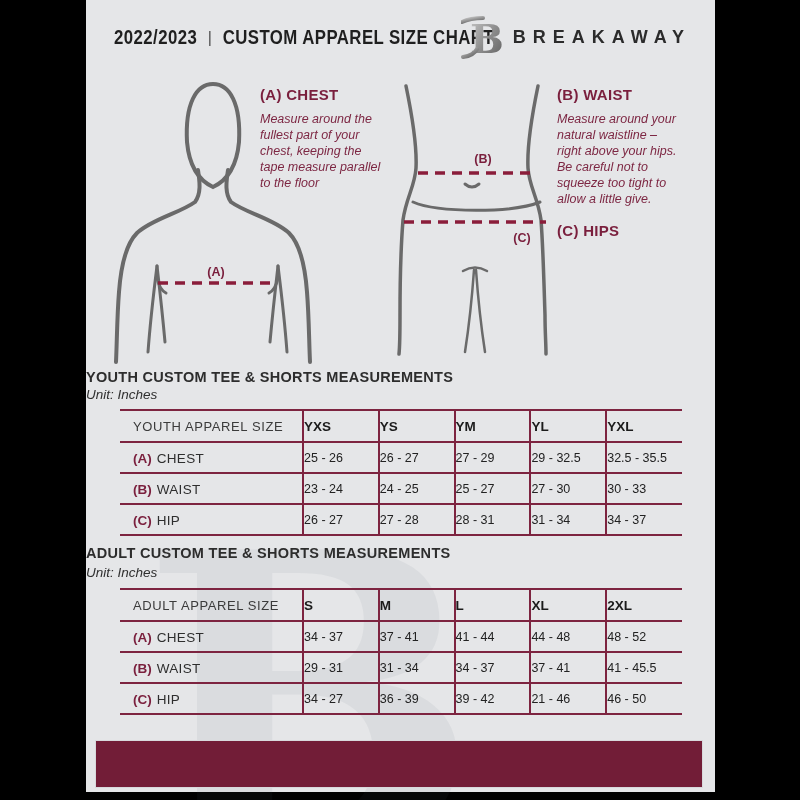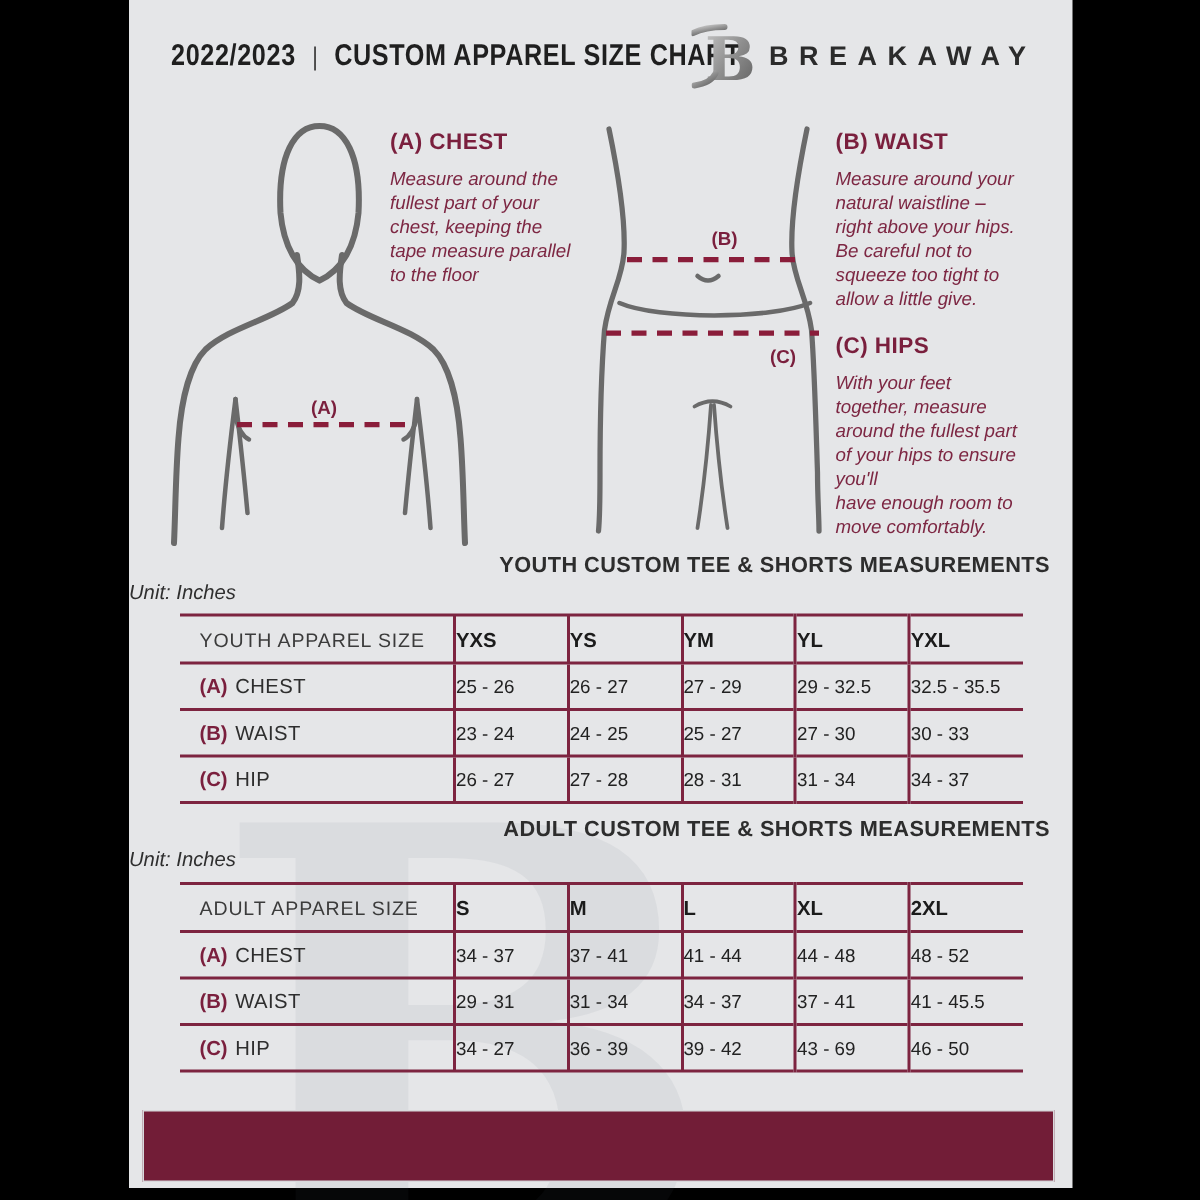--- a/index.html
+++ b/index.html
@@ -30,21 +30,21 @@
   .brand-name{font-size:18px;font-weight:bold;color:#2b2b2b;letter-spacing:7px;}
   
   .instr{position:absolute;z-index:1;}
   .instr-title{font-size:15px;font-weight:bold;color:#7a1f3d;letter-spacing:0.3px;}
   .instr-body{
     margin-top:8px;font-style:italic;font-size:12.5px;line-height:16px;
     color:#7d2743;white-space:pre-line;
   }
   
   .sec-title{
-    position:absolute;left:0;width:614px;text-align:right;
+    position:absolute;left:0;width:614px;text-align:left;
     font-size:14.5px;font-weight:bold;color:#2d2d2d;letter-spacing:0.3px;
   }
   .sec-unit{
     position:absolute;left:0;width:629px;text-align:left;
     font-size:13.5px;font-style:italic;color:#2f2f2f;
   }
   
   table.size{
     position:absolute;left:34px;width:562px;border-collapse:collapse;table-layout:fixed;
     z-index:1;
@@ -148,27 +148,20 @@
     <div class="instr-title">(B) WAIST</div>
     <div class="instr-body">Measure around your
 natural waistline –
 right above your hips.
 Be careful not to
 squeeze too tight to
 allow a little give.</div>
   </div>
   <div class="instr" style="left:471px;top:222px;width:158px;">
     <div class="instr-title">(C) HIPS</div>
-    <div class="instr-body">With your feet
-together, measure
-around the fullest part
-of your hips to ensure
-you'll
-have enough room to
-move comfortably.</div>
   </div>
 
   <div class="sec-title" style="top:369px;">YOUTH CUSTOM TEE &amp; SHORTS MEASUREMENTS</div>
   <div class="sec-unit" style="top:387px;">Unit: Inches</div>
   <table class="size" style="top:409px;">
     <colgroup>
         <col class="c0">
         <col class="cn">
         <col class="cn">
         <col class="cn">
@@ -249,20 +242,20 @@
         <td class="cell-val">31 - 34</td>
         <td class="cell-val">34 - 37</td>
         <td class="cell-val">37 - 41</td>
         <td class="cell-val">41 - 45.5</td>
       </tr>
       <tr>
         <td><span class="row-key">(C)</span><span class="row-lbl">HIP</span></td>
         <td class="cell-val">34 - 27</td>
         <td class="cell-val">36 - 39</td>
         <td class="cell-val">39 - 42</td>
-        <td class="cell-val">43 - 69</td>
+        <td class="cell-val">21 - 46</td>
         <td class="cell-val">46 - 50</td>
       </tr>
     </tbody>
   </table>
 
   <div class="footer-bar"></div>
 </div>
 
 </body></html>

